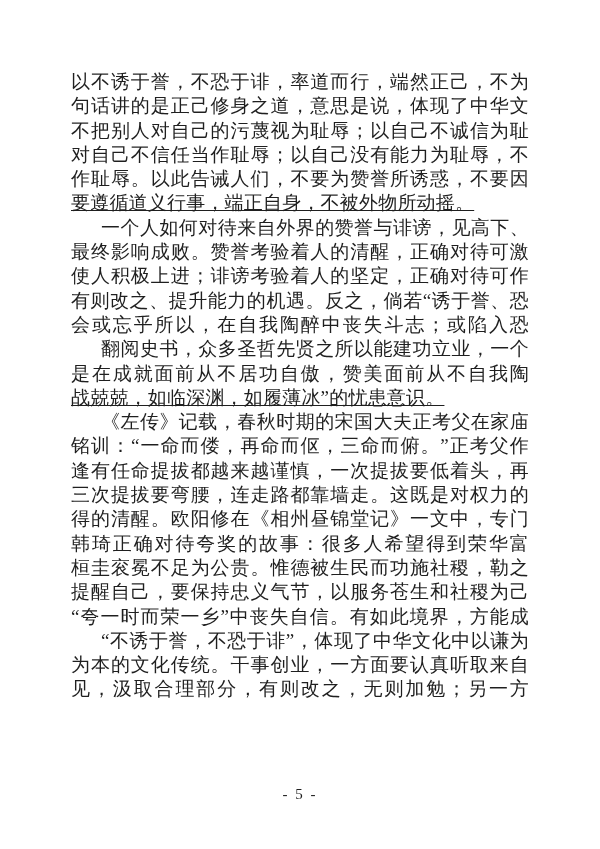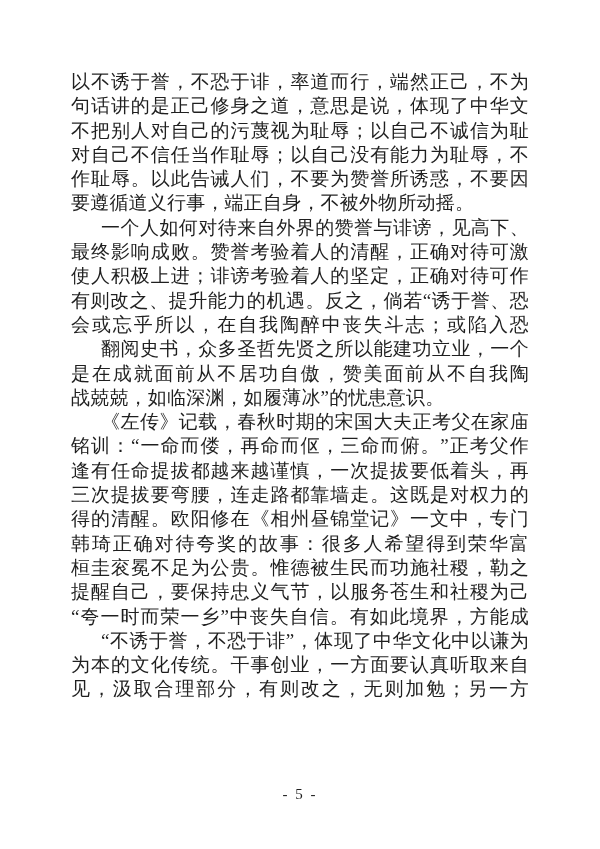--- a/index.html
+++ b/index.html
@@ -29,20 +29,21 @@
     letter-spacing: 0.2px;
     white-space: normal;
     text-align: justify;
     text-align-last: justify;
     -moz-text-align-last: justify;
     overflow: hidden;
   }
   .line.short {
     text-align: left;
     text-align-last: left;
+    text-decoration: underline;
     -moz-text-align-last: left;
   }
   .line.indent {
     text-indent: 30px;
   }
   .page-number {
     position: absolute;
     top: 786px;
     left: 0;
     width: 100%;

